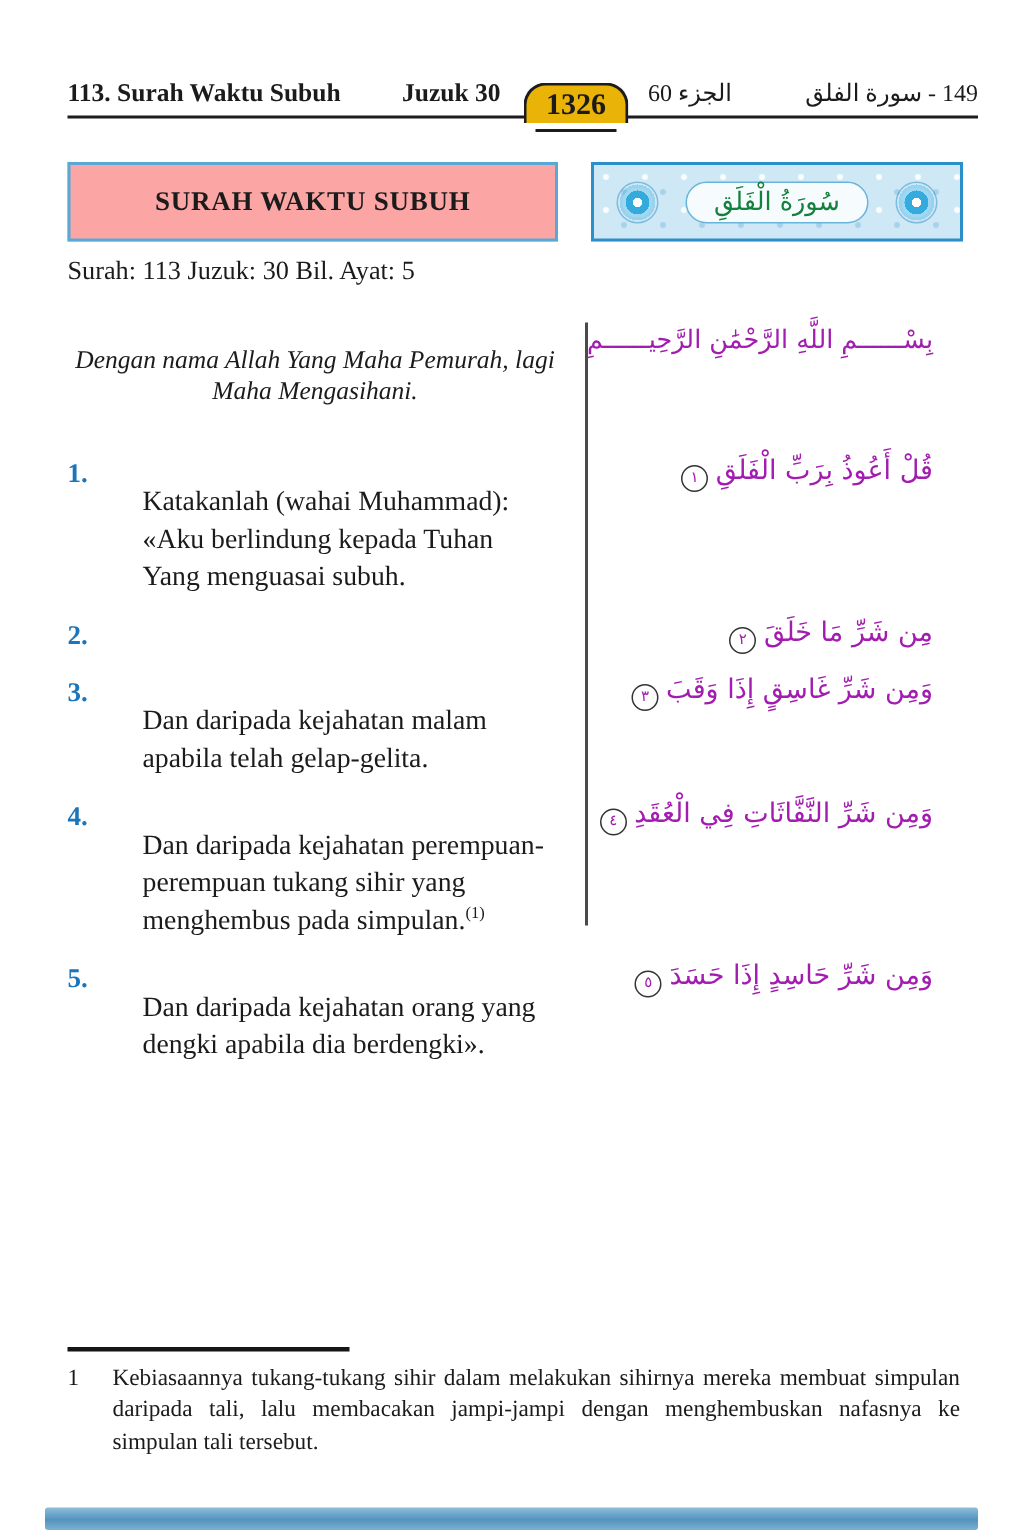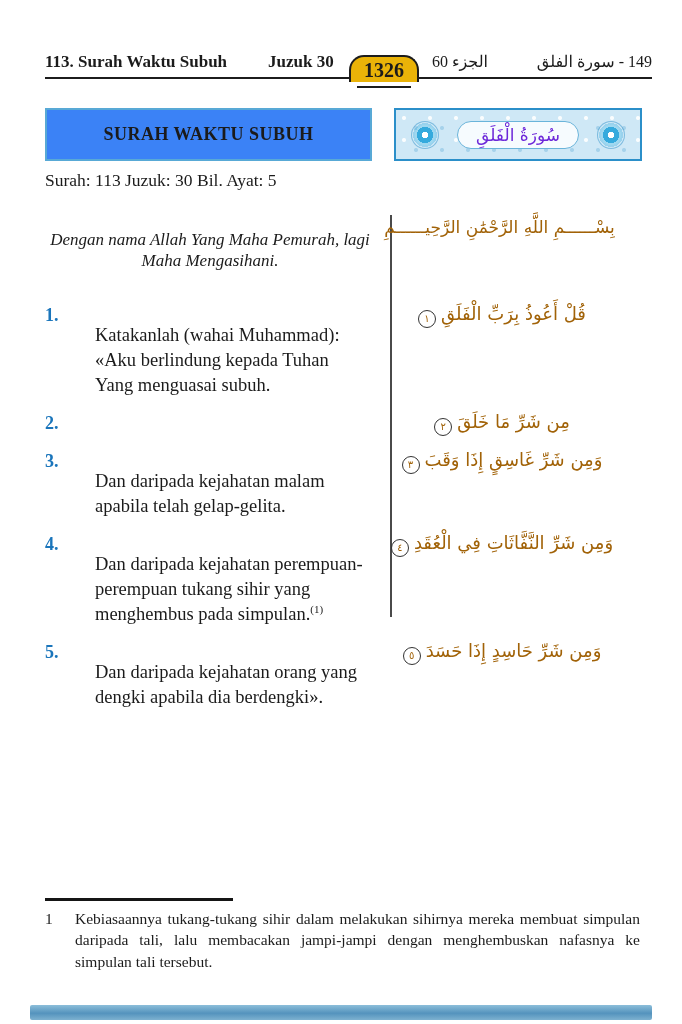--- a/index.html
+++ b/index.html
@@ -19,21 +19,21 @@
     position:absolute;left:349px;top:55px;width:66px;height:25px;background:#eab308;
     border:2px solid #1c1c1c;border-bottom:none;border-radius:15px 15px 0 0;
     text-align:center;font-weight:bold;font-size:20px;line-height:26px;z-index:2;
   }
   .page-tab::after{
     content:"";position:absolute;left:6px;right:6px;bottom:-6px;height:2px;background:#1c1c1c;
   }
   
   .title-box{
     position:absolute;left:45px;top:108px;width:323px;height:49px;
-    background:#3b82f6;border:2px solid #58a9d6;
+    background:#fca5a5;border:2px solid #58a9d6;
     display:flex;align-items:center;justify-content:center;
     font-weight:bold;font-size:18px;letter-spacing:.5px;
   }
   .ornate-box{
     position:absolute;left:394px;top:108px;width:244px;height:49px;
     border:2px solid #2b8fc9;background:#cfe8f6;
     background-image:
       radial-gradient(circle at 8px 8px, rgba(255,255,255,.9) 1.5px, transparent 2.5px),
       radial-gradient(circle at 20px 18px, rgba(43,143,201,.25) 1.5px, transparent 2.5px);
     background-size:26px 22px, 26px 22px;
@@ -42,35 +42,35 @@
   .flower{
     position:absolute;top:50%;width:26px;height:26px;transform:translateY(-50%);
     border-radius:50%;
     background:radial-gradient(circle, #ffffff 0 3px, #35aadd 3px 8px, #9fd8f0 8px 10px, rgba(53,170,221,.35) 10px 12px, transparent 12px);
     box-shadow:0 0 0 1px rgba(43,143,201,.5);
   }
   .flower-left{left:16px;}
   .flower-right{right:16px;}
   .cartouche{
     background:#f6fbfe;border:1.5px solid #6ab4da;border-radius:16px;
-    padding:3px 18px;direction:rtl;font-size:17px;color:#6d28d9;
+    padding:3px 18px;direction:rtl;font-size:17px;color:#15803d;
     font-family:"DejaVu Sans", sans-serif;
   }
   
   .meta-line{
     position:absolute;left:45px;right:30px;top:170px;text-align:left;font-size:17.5px;
   }
   
   .content{position:absolute;left:45px;top:213px;width:595px;}
   .col-divider{position:absolute;left:390px;top:215px;width:1.5px;height:402px;background:#4a4a4a;}
   .row{display:flex;align-items:flex-start;}
   .left-cell{width:330px;flex:0 0 330px;}
   .ar-cell{
-    flex:1;direction:rtl;text-align:center;padding-left:2px;padding-right:18px;
-    font-family:"DejaVu Sans", sans-serif;font-size:18px;color:#a16207;
+    flex:1;direction:rtl;text-align:right;padding-left:2px;padding-right:18px;
+    font-family:"DejaVu Sans", sans-serif;font-size:18px;color:#a21caf;
   }
   .basmalah-row{margin-bottom:16px;}
   .basmalah-tr{
     width:320px;margin:16px auto;text-align:center;font-style:italic;font-size:17px;line-height:21px;
   }
   .basmalah-ar{font-size:17px;padding-top:4px;}
   .vrow{margin-bottom:13px;}
   .vnum{
     flex:0 0 50px;width:50px;font-weight:bold;font-size:18px;line-height:25px;color:#1a75bb;
   }

